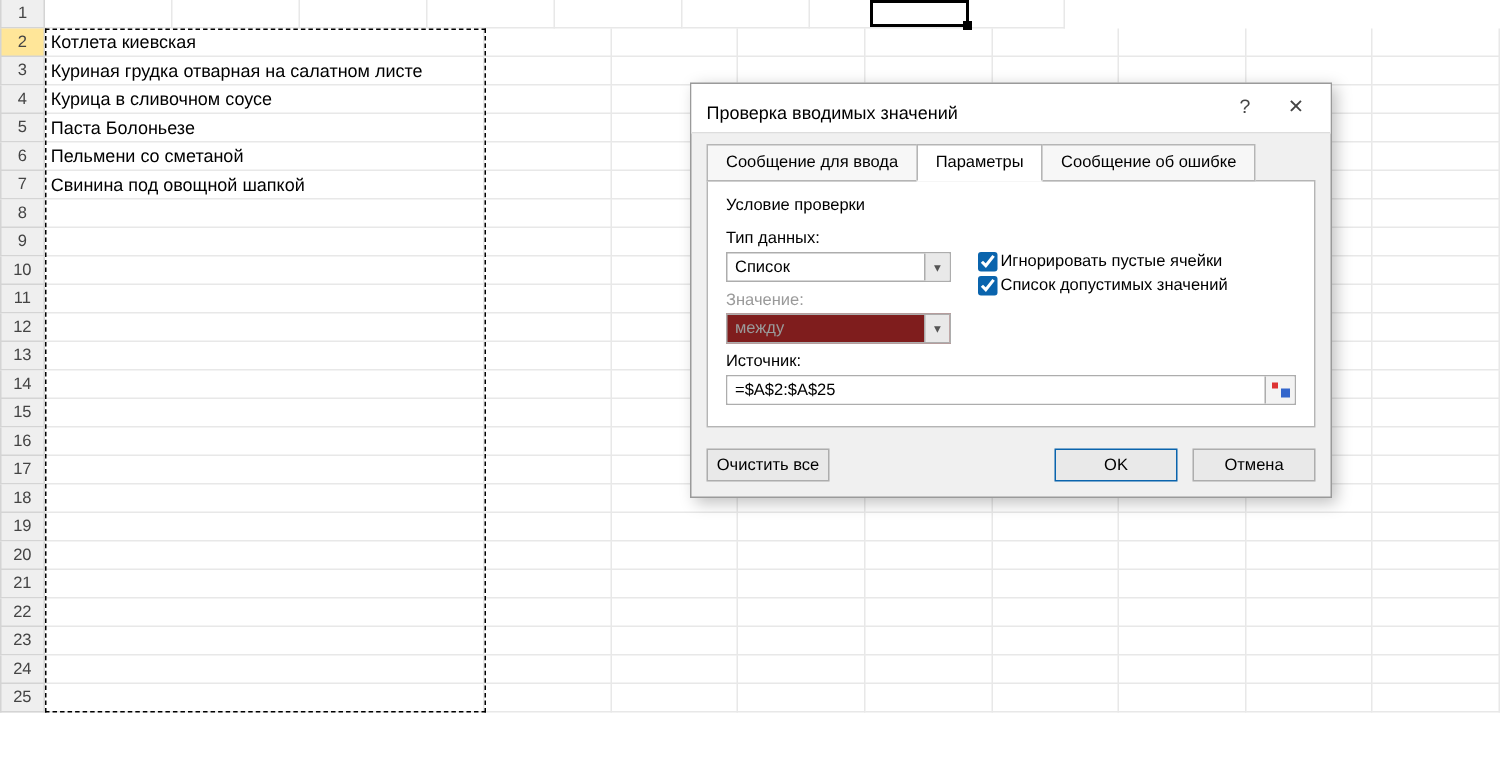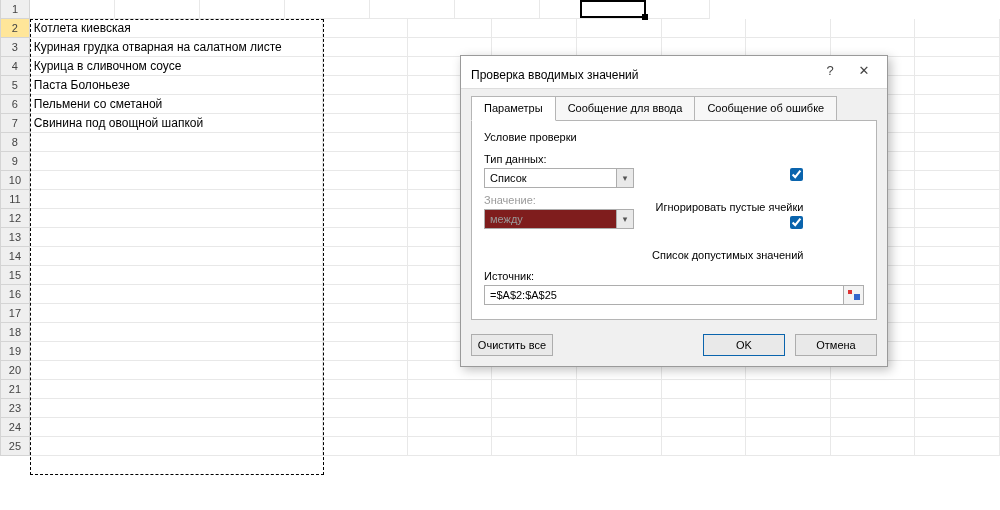--- a/index.html
+++ b/index.html
@@ -120,21 +120,21 @@
   .select .sval { flex:1; padding: 2px 5px; line-height:15px; }
   .select .sbtn {
     width: 17px;
     border-left: 1px solid #adadad;
     background: #e9e9e9;
     display:flex; align-items:center; justify-content:center;
   }
   .chev { font-size: 9px; color:#555; }
   .row2col { display:flex; gap:18px; }
   .col-r { padding-top: 18px; }
-  .cbrow { display:flex; align-items:flex-end; gap:20px; margin:3px 0;flex-direction:column; }
+  .cbrow { display:flex; align-items:flex-start; gap:2px; margin:3px 0; }
   .cbrow input { accent-color: #0a64ad; width:13px; height:13px; margin:0; }
   .cbrow.disabled { color:#9a9a9a; }
   .src-input {
     display:flex;
     border:1px solid #adadad;
     height:20px;
     width: 380px;
     background:#fff;
   }
   .src-input input {
@@ -407,20 +407,32 @@
       <div class="cell colC"></div>
       <div class="cell colD"></div>
       <div class="cell colE"></div>
       <div class="cell colF"></div>
       <div class="cell colG"></div>
       <div class="cell colH"></div>
       <div class="cell colI"></div>
     </div>
     <div class="row">
       <div class="rowhdr">21</div>
+      <div class="cell colA"></div>
+      <div class="cell colB"></div>
+      <div class="cell colC"></div>
+      <div class="cell colD"></div>
+      <div class="cell colE"></div>
+      <div class="cell colF"></div>
+      <div class="cell colG"></div>
+      <div class="cell colH"></div>
+      <div class="cell colI"></div>
+    </div>
+    <div class="row">
+      <div class="rowhdr">22</div>
       <div class="cell colA"></div>
       <div class="cell colB"></div>
       <div class="cell colC"></div>
       <div class="cell colD"></div>
       <div class="cell colE"></div>
       <div class="cell colF"></div>
       <div class="cell colG"></div>
       <div class="cell colH"></div>
       <div class="cell colI"></div>
     </div>
@@ -466,22 +478,22 @@
 
 <div class="active-cell" style="top:0px; left:580px; width:66px; height:18px;"></div>
 
 <div class="dialog">
   <div class="titlebar">
     <span class="title">Проверка вводимых значений</span>
     <span class="tbtn">?</span>
     <span class="tbtn">✕</span>
   </div>
   <div class="tabs">
+    <div class="tab">Сообщение для ввода</div>
     <div class="tab active">Параметры</div>
-    <div class="tab">Сообщение для ввода</div>
     <div class="tab">Сообщение об ошибке</div>
   </div>
   <div class="tabpanel">
     <div class="grp-title">Условие проверки</div>
     <div class="row2col">
       <div>
         <span class="lbl">Тип данных:</span>
         <div class="select">
           <span class="sval">Список</span>
           <span class="sbtn">

